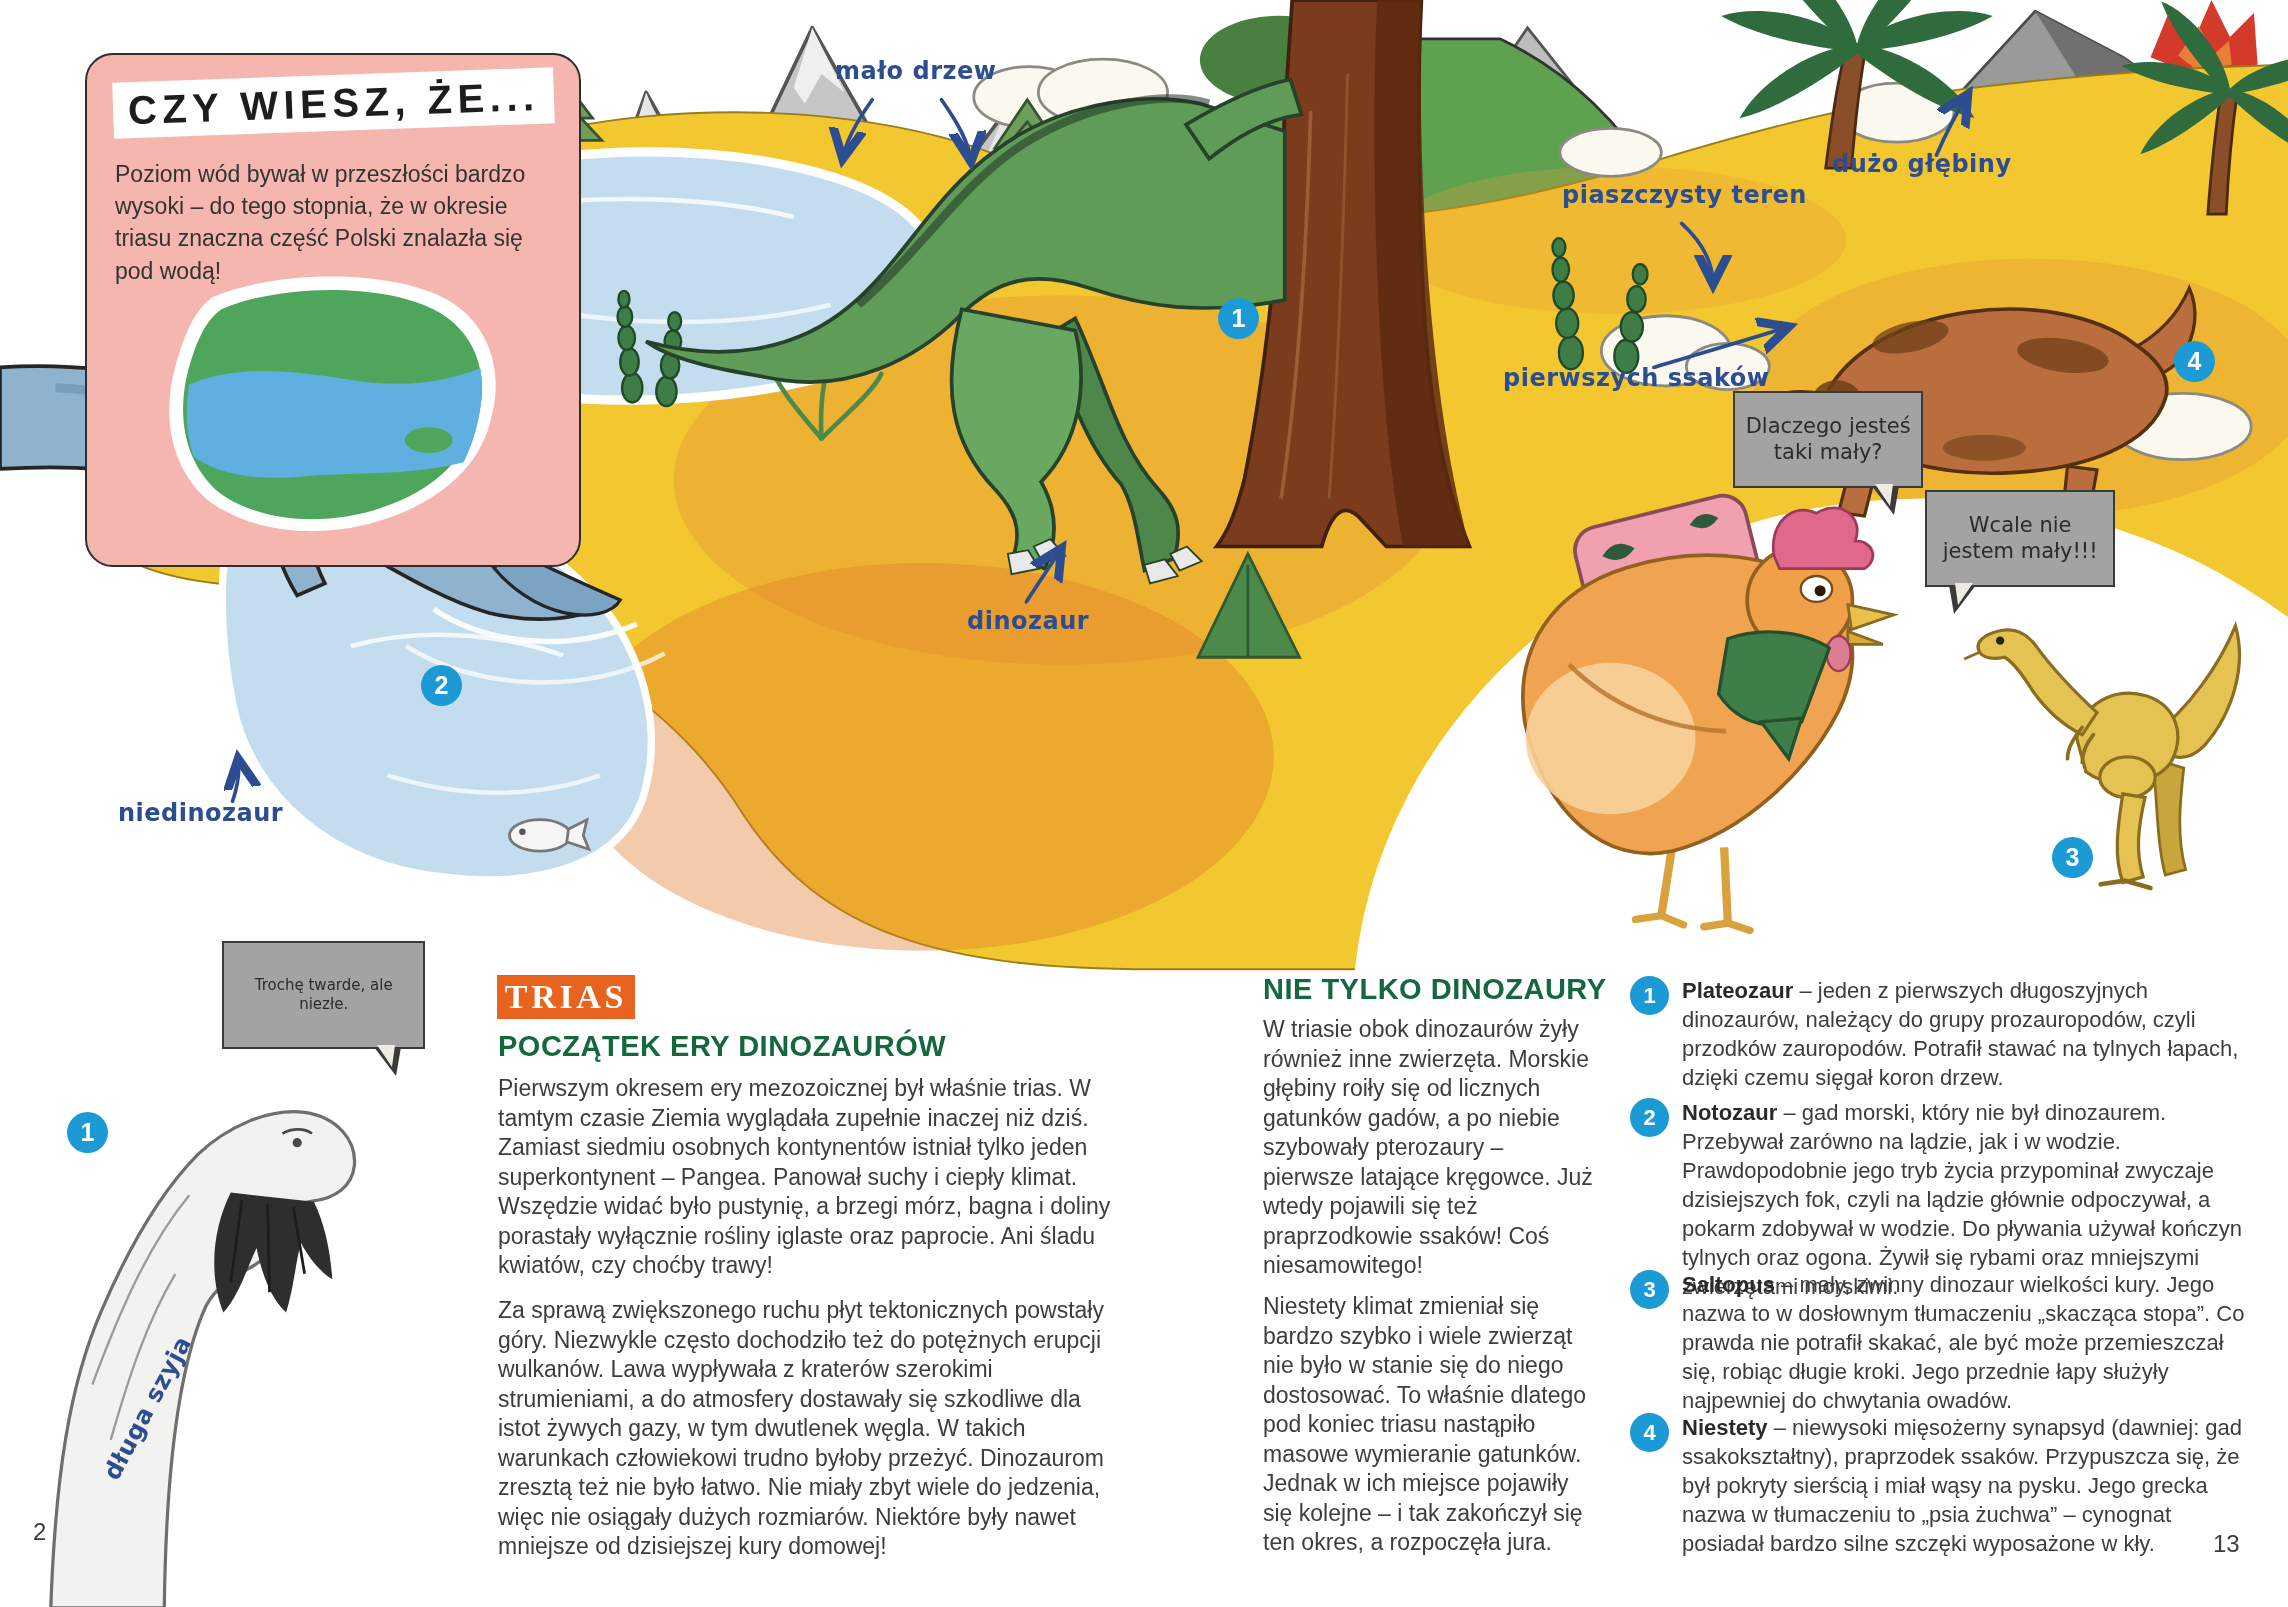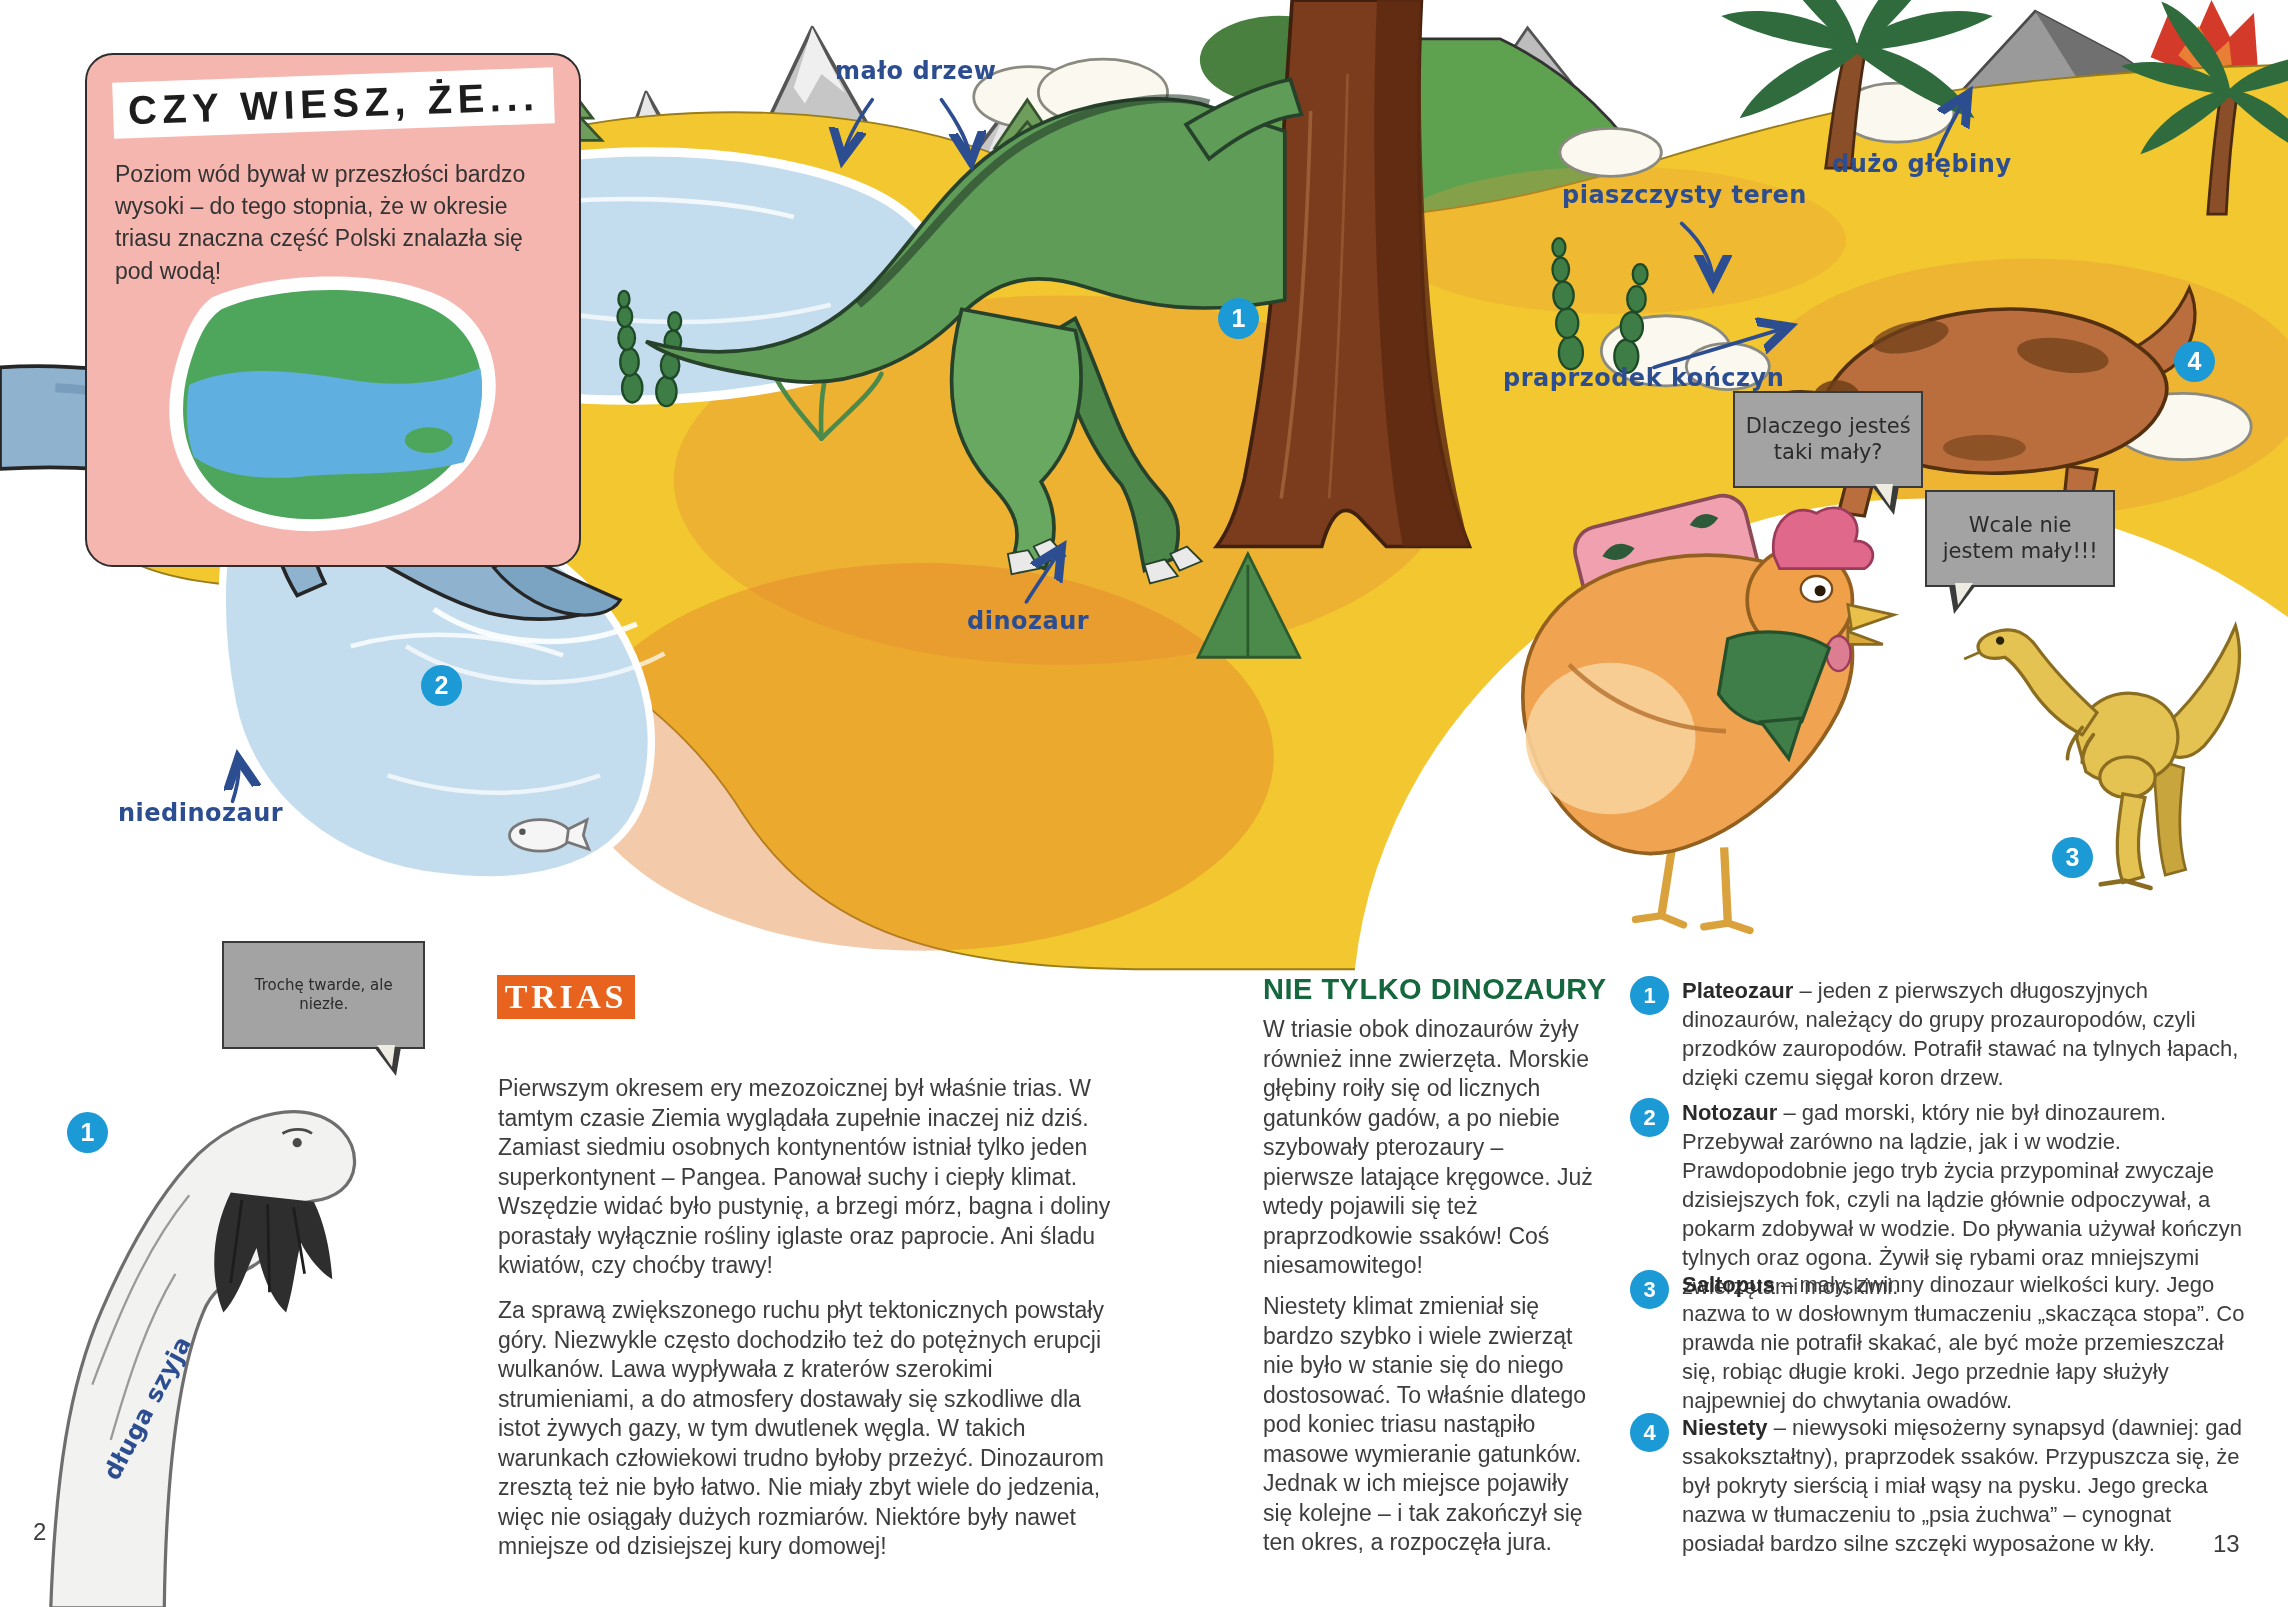--- a/index.html
+++ b/index.html
@@ -338,36 +338,37 @@
                C 185 286 110 277 70 245 C 35 213 26 164 39 114 C 48 82 58 60 75 48 Z" fill="#4da65c"></path>
       <path d="M 40 130 C 90 108 150 114 210 124 C 270 134 315 128 356 112 C 362 146 352 186 338 214
                C 275 230 215 224 158 230 C 110 234 70 226 45 208 C 36 182 36 154 40 130 Z" fill="#5fb0e0"></path>
       <ellipse cx="300" cy="190" rx="26" ry="14" fill="#4da65c"></ellipse>
     </svg>
   </div>
 
   <div class="label" style="left:835px;top:57px">mało drzew</div>
   <div class="label" style="left:1832px;top:150px">dużo głębiny</div>
   <div class="label" style="left:1562px;top:181px">piaszczysty teren</div>
-  <div class="label" style="left:1503px;top:364px">praprzodek kończyn</div>
+  <div class="label" style="left:1503px;top:364px">pierwszych ssaków</div>
   <div class="label" style="left:967px;top:607px">dinozaur</div>
   <div class="label" style="left:118px;top:799px">niedinozaur</div>
   <div class="label" style="left:46px;top:1394px;width:203px;text-align:center;transform:rotate(-62deg)">długa szyja</div>
 
   <div class="bubble b-tail-br" style="left:1733px;top:391px;width:168px;min-height:78px;font-size:21px">Dlaczego jesteś taki mały?</div>
   <div class="bubble b-tail-bl" style="left:1925px;top:490px;width:168px;min-height:78px;font-size:21px">Wcale nie jestem mały!!!</div>
   <div class="bubble b-tail-br" style="left:222px;top:941px;width:181px;min-height:89px;font-size:15px">Trochę twarde, ale niezłe.</div>
 
   <div class="marker" style="left:1218px;top:298px">1</div>
   <div class="marker" style="left:421px;top:665px">2</div>
   <div class="marker" style="left:2052px;top:837px">3</div>
   <div class="marker" style="left:2174px;top:341px">4</div>
   <div class="marker" style="left:67px;top:1112px">1</div>
 
   <div class="trias-box">TRIAS</div>
+  <div class="h-green" style="left:498px;top:1030px">POCZĄTEK ERY DINOZAURÓW</div>
   <div class="body-text" style="left:498px;top:1074px;width:614px">Pierwszym okresem ery mezozoicznej był właśnie trias. W tamtym czasie Ziemia wyglądała zupełnie inaczej niż dziś. Zamiast siedmiu osobnych kontynentów istniał tylko jeden superkontynent – Pangea. Panował suchy i ciepły klimat. Wszędzie widać było pustynię, a brzegi mórz, bagna i doliny porastały wyłącznie rośliny iglaste oraz paprocie. Ani śladu kwiatów, czy choćby trawy!</div>
   <div class="body-text" style="left:498px;top:1296px;width:614px">Za sprawą zwiększonego ruchu płyt tektonicznych powstały góry. Niezwykle często dochodziło też do potężnych erupcji wulkanów. Lawa wypływała z kraterów szerokimi strumieniami, a do atmosfery dostawały się szkodliwe dla istot żywych gazy, w tym dwutlenek węgla. W takich warunkach człowiekowi trudno byłoby przeżyć. Dinozaurom zresztą też nie było łatwo. Nie miały zbyt wiele do jedzenia, więc nie osiągały dużych rozmiarów. Niektóre były nawet mniejsze od dzisiejszej kury domowej!</div>
 
   <div class="h-green" style="left:1263px;top:973px">NIE TYLKO DINOZAURY</div>
   <div class="body-text" style="left:1263px;top:1015px;width:334px">W triasie obok dinozaurów żyły również inne zwierzęta. Morskie głębiny roiły się od licznych gatunków gadów, a po niebie szybowały pterozaury – pierwsze latające kręgowce. Już wtedy pojawili się też praprzodkowie ssaków! Coś niesamowitego!</div>
   <div class="body-text" style="left:1263px;top:1292px;width:334px">Niestety klimat zmieniał się bardzo szybko i wiele zwierząt nie było w stanie się do niego dostosować. To właśnie dlatego pod koniec triasu nastąpiło masowe wymieranie gatunków. Jednak w ich miejsce pojawiły się kolejne – i tak zakończył się ten okres, a rozpoczęła jura.</div>
 
   <div class="glossary-item" style="top:976px">
     <span class="g-circle">1</span>
     <span class="g-name">Plateozaur</span>

